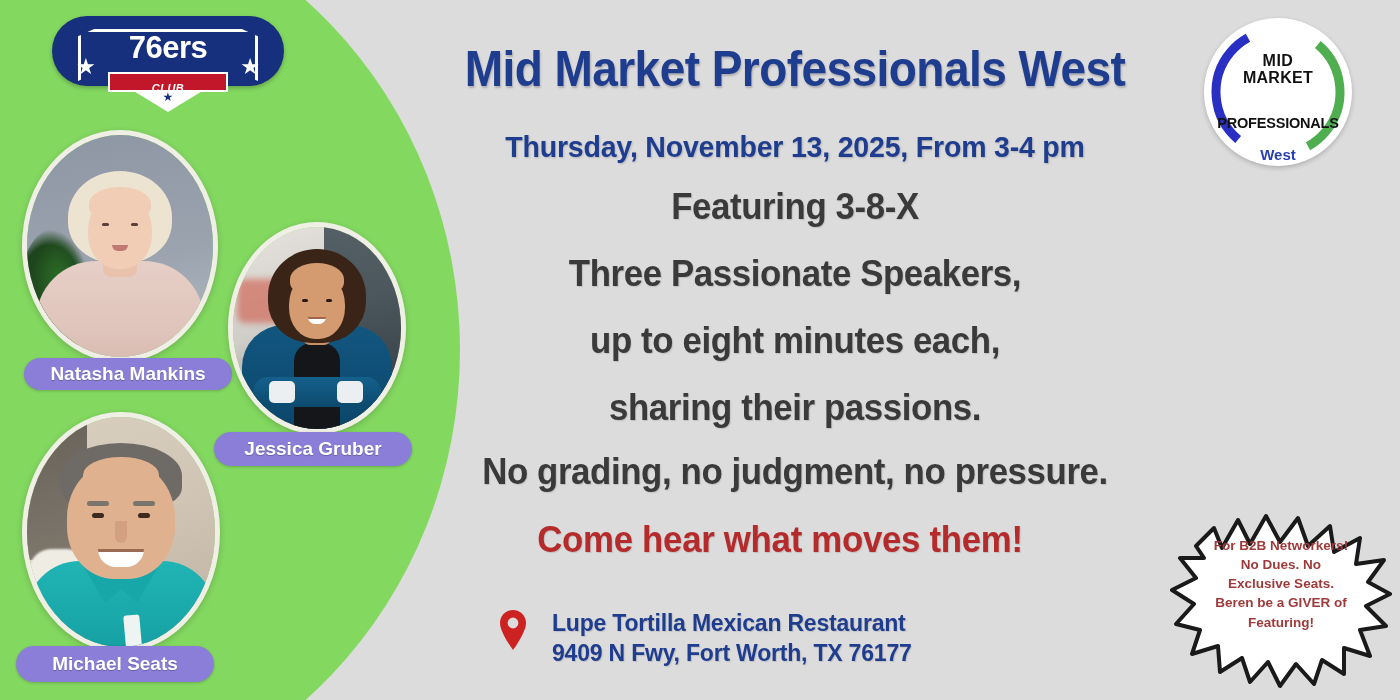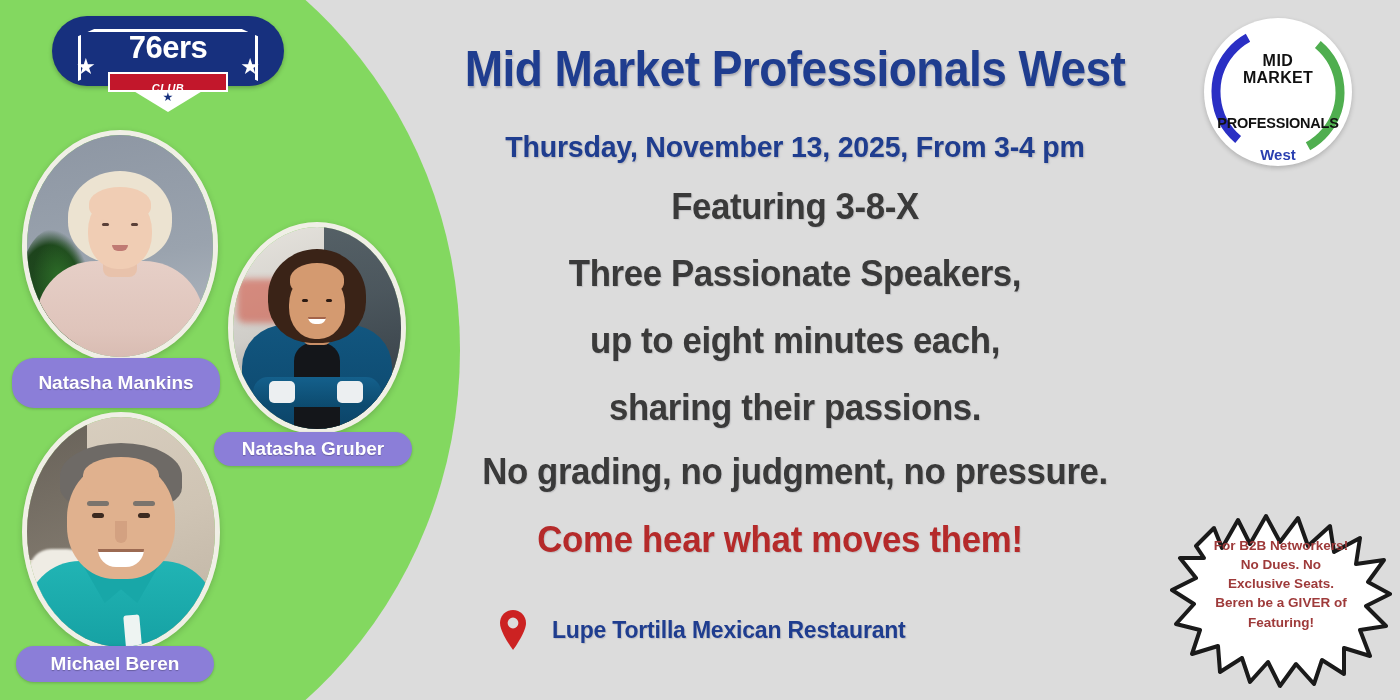--- a/index.html
+++ b/index.html
@@ -181,21 +181,21 @@
     position:absolute;
     background:#8b7ed8;
     border-radius:22px;
     color:#ffffff;
     font-weight:bold;
     display:flex; align-items:center; justify-content:center;
     box-shadow:0 1px 3px rgba(0,0,0,.2);
     text-shadow:0 1px 1px rgba(0,0,0,.25);
     white-space:nowrap;
   }
-  #pill-natasha { left:12px; top:358px; width:208px; height:50px; font-size:19px; }
+  #pill-natasha { left:24px; top:358px; width:208px; height:32px; font-size:19px; }
   #pill-jessica { left:214px; top:432px; width:198px; height:34px; font-size:19px; }
   #pill-michael { left:16px; top:646px; width:198px; height:36px; font-size:19px; }
 
   
   .mmp-logo {
     position:absolute; right:48px; top:18px;
     width:148px; height:148px;
     border-radius:50%;
     background:#ffffff;
     box-shadow:0 2px 5px rgba(0,0,0,.2);
@@ -254,21 +254,21 @@
     color:#b52a2a;
     font-size:37px; font-weight:bold;
     letter-spacing:-.3px;
     transform:scaleX(.94); transform-origin:center;
     text-shadow:1px 1px 1px rgba(140,140,145,.35);
   }
 
   
   .venue-row {
     position:absolute; left:496px; top:608px;
-    display:flex; align-items:center; gap:22px;
+    display:flex; gap:22px;
   }
   .pin-icon { width:34px; height:44px; flex:none; }
   .venue-text { line-height:1.32; }
   .venue-text div {
     color:#1f3d8f; font-weight:bold; font-size:23px;
     letter-spacing:-.2px; white-space:nowrap;
     text-shadow:1px 1px 1px rgba(140,140,145,.35);
   }
 
   
@@ -335,21 +335,21 @@
       <div class="j-cuff r"></div>
       <div class="j-neck"></div>
       <div class="j-hair"></div>
       <div class="j-face"></div>
       <div class="j-hair-in"></div>
       <div class="j-eye l"></div>
       <div class="j-eye r"></div>
       <div class="j-mouth"></div>
     </div>
   </div>
-  <div class="name-pill" id="pill-jessica">Natasha Gruber</div>
+  <div class="name-pill" id="pill-jessica">Jessica Gruber</div>
 
   <div class="photo" id="photo-michael">
     <div class="scene">
       <div class="m-bg"></div>
       <div class="m-bg-dark"></div>
       <div class="m-bg-white"></div>
       <div class="m-polo"></div>
       <div class="m-placket"></div>
       <div class="m-collar"></div>
       <div class="m-neck"></div>
@@ -357,21 +357,21 @@
       <div class="m-face"></div>
       <div class="m-hair-in"></div>
       <div class="m-brow l"></div>
       <div class="m-brow r"></div>
       <div class="m-eye l"></div>
       <div class="m-eye r"></div>
       <div class="m-nose"></div>
       <div class="m-smile"></div>
     </div>
   </div>
-  <div class="name-pill" id="pill-michael">Michael Beren</div>
+  <div class="name-pill" id="pill-michael">Michael Seats</div>
 
   <div class="mmp-logo">
     <svg viewBox="0 0 148 148">
       <circle cx="74" cy="74" r="62" fill="none" stroke="#2a2fc4" stroke-width="9" stroke-dasharray="120 270" transform="rotate(130 74 74)"></circle>
       <circle cx="74" cy="74" r="62" fill="none" stroke="#4fae4f" stroke-width="9" stroke-dasharray="120 270" transform="rotate(-50 74 74)"></circle>
     </svg>
     <div class="mmp-text">
       <span class="l1">MID</span>
       <span class="l2">MARKET</span>
       <span class="l3">PROFESSIONALS</span>
@@ -389,20 +389,21 @@
   <div class="bodyline" id="line-5">No grading, no judgment, no pressure.</div>
   <div class="cta">Come hear what moves them!</div>
 
   <div class="venue-row">
     <svg class="pin-icon" viewBox="0 0 34 44">
       <path d="M17 2C9.8 2 4 7.8 4 15c0 9.6 13 27 13 27s13-17.4 13-27c0-7.2-5.8-13-13-13z" fill="#cc2222"></path>
       <circle cx="17" cy="15" r="5.4" fill="#dcdcdc"></circle>
     </svg>
     <div class="venue-text">
       <div>Lupe Tortilla Mexican Restaurant</div>
+      <div>9409 N Fwy, Fort Worth, TX 76177</div>
     </div>
   </div>
 
   <div class="starburst">
     <svg viewBox="0 0 222 186">
       <path d="M26,40 L44,22 L52,42 L68,14 L80,38 L96,10 L110,36 L128,12 L138,40 L160,20 L164,46
                L190,32 L186,58 L214,54 L198,76 L220,88 L196,100 L216,120 L190,124 L200,150 L174,142
                L174,168 L152,154 L144,178 L126,158 L110,180 L98,156 L80,176 L72,152 L50,166 L48,140
                L22,148 L30,124 L6,118 L24,98 L2,84 L26,72 L10,52 L34,52 Z" fill="#ffffff" stroke="#1a1a1a" stroke-width="4" stroke-linejoin="round"></path>
     </svg>

